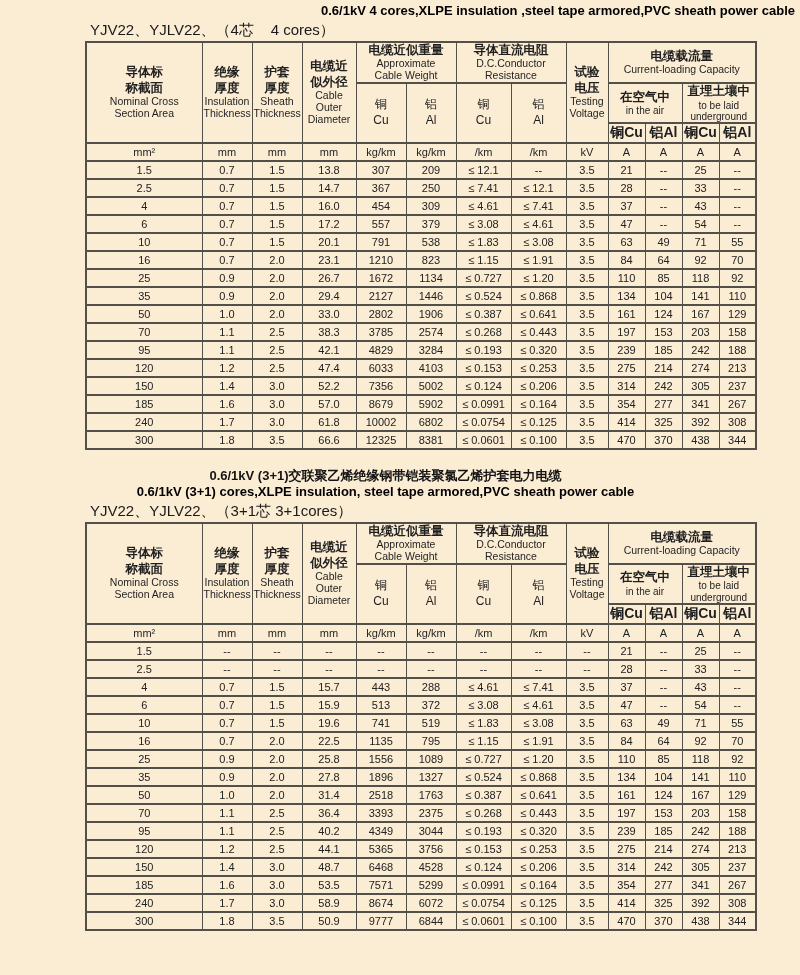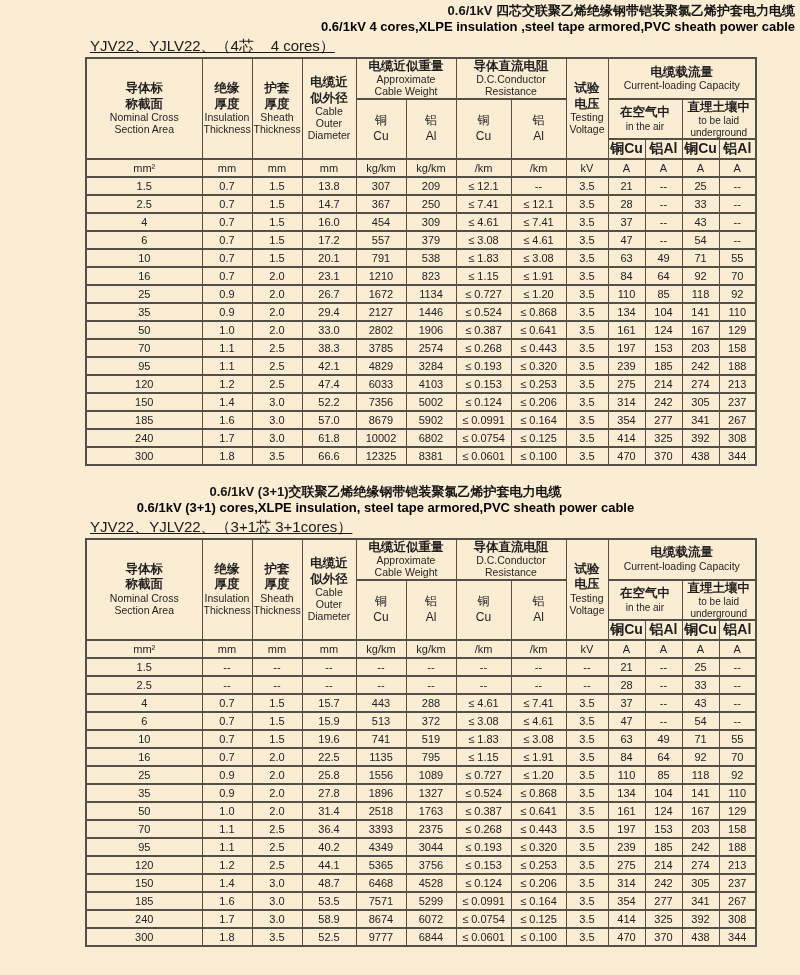--- a/index.html
+++ b/index.html
@@ -8,21 +8,21 @@
     background:#fbecd4;
     font-family:"Liberation Sans","DejaVu Sans",sans-serif;
     color:#1f1f1f;
   }
   .page{width:800px;height:975px;box-sizing:border-box;padding-top:3px;}
   .titles{line-height:1.22;}
   .titles.t1{text-align:right;padding-right:5px;}
   .titles.t2{text-align:center;padding-right:29px;}
   .title-cn{font-size:13px;font-weight:bold;color:#141414;}
   .title-en{font-size:13px;font-weight:bold;color:#000000;}
-  .model{font-size:15px;margin:2px 0 1px 90px;white-space:pre;color:#1a1a1a;text-decoration:underline;}
+  .model{font-size:15px;margin:2px 0 1px 90px;white-space:pre;color:#1a1a1a;}
   table{
     border-collapse:collapse;table-layout:fixed;
     width:670px;margin-left:85px;
     border:2px solid #53504a;
   }
   th,td{
     border:solid #53504a;border-width:2px 1px;
     text-align:center;vertical-align:middle;
     padding:0 1px;overflow:hidden;
   }
@@ -37,21 +37,20 @@
   tbody td{height:14px;font-size:11px;padding:1px 0;color:#222;}
   .gap{height:18px;}
 </style>
 </head>
 <body>
 
 <div class="page">
 
   <section>
     <div class="titles t1">
-      <div class="title-cn">0.6/1kV 四芯交联聚乙烯绝缘钢带铠装聚氯乙烯护套电力电缆</div>
       <div class="title-en">0.6/1kV 4 cores,XLPE insulation ,steel tape armored,PVC sheath power cable</div>
     </div>
     <div class="model">YJV22、YJLV22、（4芯    4 cores）</div>
 
     <table>
       <colgroup>
         <col style="width:116px">
           <col style="width:50px">
           <col style="width:50px">
           <col style="width:54px">
@@ -768,21 +767,21 @@
             <td>414</td>
             <td>325</td>
             <td>392</td>
             <td>308</td>
           </tr>
 
           <tr>
             <td>300</td>
             <td>1.8</td>
             <td>3.5</td>
-            <td>52.5</td>
+            <td>50.9</td>
             <td>9777</td>
             <td>6844</td>
             <td>≤ 0.0601</td>
             <td>≤ 0.100</td>
             <td>3.5</td>
             <td>470</td>
             <td>370</td>
             <td>438</td>
             <td>344</td>
           </tr>

